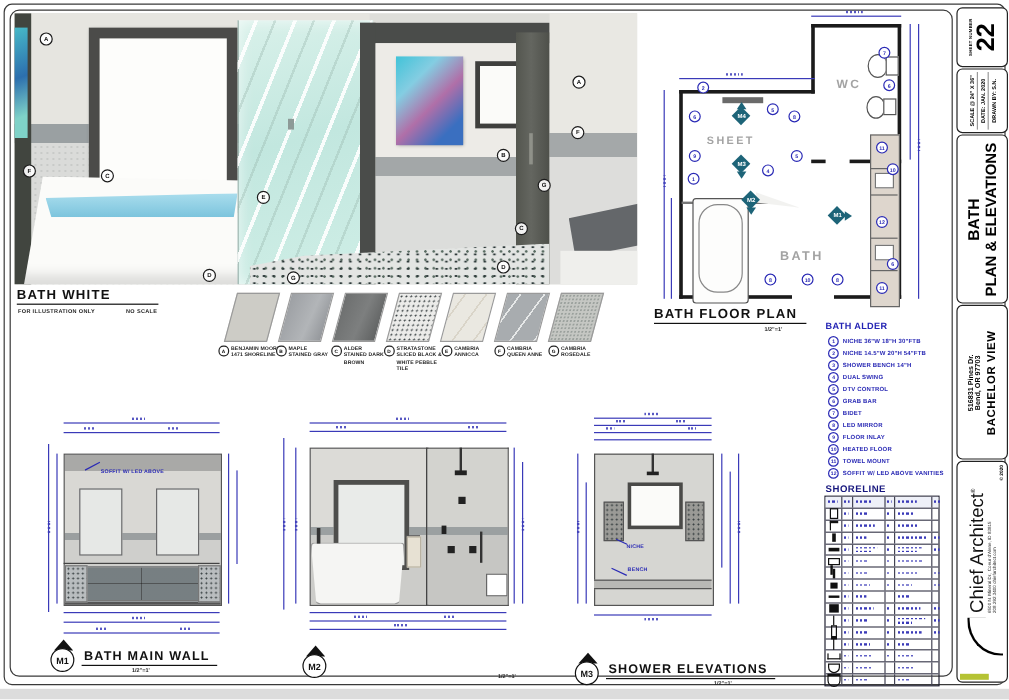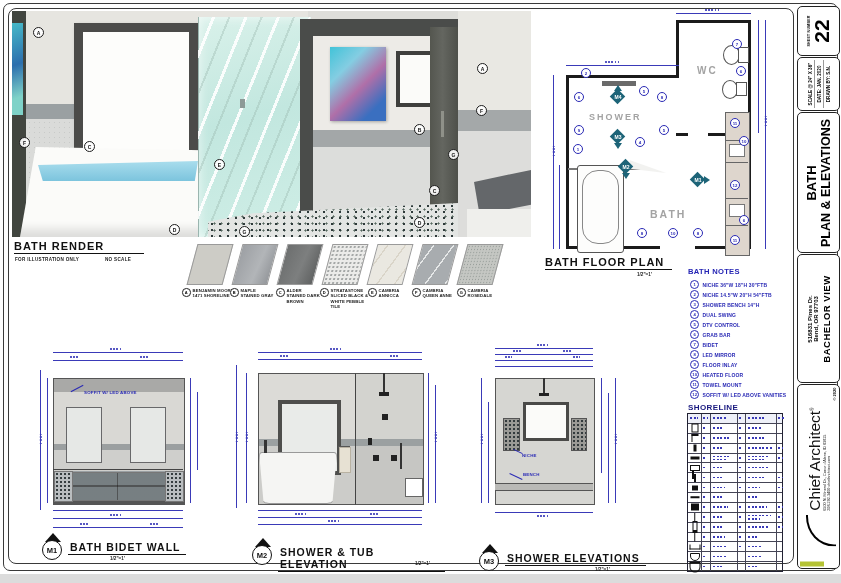--- a/index.html
+++ b/index.html
@@ -141,21 +141,21 @@
     <span class="co" style="left:157px;top:213px;">D</span>
     <span class="co" style="left:227px;top:215px;">G</span>
     <span class="co" style="left:465px;top:52px;">A</span>
     <span class="co" style="left:464px;top:94px;">F</span>
     <span class="co" style="left:402px;top:113px;">B</span>
     <span class="co" style="left:436px;top:138px;">G</span>
     <span class="co" style="left:417px;top:174px;">C</span>
     <span class="co" style="left:402px;top:206px;">D</span>
   </div>
 
-  <div class="rt-title">BATH RENDER</div>
+  <div class="rt-title">BATH WHITE</div>
   <div class="rt-sub" style="left:15px;">FOR ILLUSTRATION ONLY</div>
   <div class="rt-sub" style="left:105px;">NO SCALE</div>
 
   <div class="swatch" style="left:192px;background:#cdccc6;"></div>
   <div class="swatch" style="left:237px;background:linear-gradient(100deg,#9da0a4,#b2b5b8 60%,#94979b);"></div>
   <div class="swatch" style="left:282px;background:linear-gradient(100deg,#6d6f6f,#7d7f7f 55%,#606262);"></div>
   <div class="swatch dots" style="left:327px;background-color:#ebebe9;"></div>
   <div class="swatch" style="left:372px;background:
        repeating-linear-gradient(115deg,#eae8e1 0 8px,#d9d4c8 8px 9.5px,#eae8e1 9.5px 16px);"></div>
   <div class="swatch" style="left:417px;background:
@@ -219,21 +219,21 @@
     <div class="abs" style="left:191px;top:72px;width:9px;height:12px;border:1px solid #555;background:#fff;"></div>
 
     <div class="abs" style="left:180px;top:102px;width:23px;height:142px;background:#ded6cd;border:1px solid #666;"></div>
     <div class="abs" style="left:180px;top:130px;width:23px;height:1px;background:#666;"></div>
     <div class="abs" style="left:184px;top:134px;width:14px;height:11px;border:1px solid #777;background:#fff;"></div>
     <div class="abs" style="left:180px;top:152px;width:23px;height:1px;background:#666;"></div>
     <div class="abs" style="left:180px;top:188px;width:23px;height:1px;background:#666;"></div>
     <div class="abs" style="left:184px;top:194px;width:14px;height:11px;border:1px solid #777;background:#fff;"></div>
     <div class="abs" style="left:180px;top:215px;width:23px;height:1px;background:#666;"></div>
 
-    <div class="room-label" style="left:44px;top:102px;font-size:9px;">SHOWER</div>
+    <div class="room-label" style="left:44px;top:102px;font-size:9px;">SHEET</div>
     <div class="room-label" style="left:152px;top:55px;font-size:10px;">WC</div>
     <div class="room-label" style="left:105px;top:198px;font-size:10.5px;">BATH</div>
 
     <div class="pmark" style="left:66px;top:80px;">
       <div class="parrow" style="left:3px;top:-5px;border-left:4px solid transparent;border-right:4px solid transparent;border-bottom:6px solid #1d6478;"></div>
       <div class="dia"></div>
         <div class="lbl">M4</div>
     </div>
     <div class="pmark" style="left:66px;top:120px;">
       <div class="parrow" style="left:3px;top:13px;border-left:4px solid transparent;border-right:4px solid transparent;border-top:6px solid #1d6478;"></div>
@@ -277,21 +277,21 @@
     <span class="nc" style="left:185px;top:170px;">12</span>
     <span class="nc" style="left:194px;top:205px;">6</span>
     <span class="nc" style="left:185px;top:225px;">11</span>
     <span class="nc" style="left:92px;top:218px;">8</span>
     <span class="nc" style="left:123px;top:218px;">10</span>
     <span class="nc" style="left:148px;top:218px;">8</span>
   </div>
   <div class="plan-title">BATH FLOOR PLAN</div>
   <div class="plan-scale">1/2"=1'</div>
 
-  <div class="bn-title">BATH NOTES</div>
+  <div class="bn-title">BATH ALDER</div>
   <div class="bn-item" style="top:280px;">
       <span class="bn-circ">1</span>
       <span class="bn-txt">NICHE 36"W 18"H 30"FTB</span>
     </div>
   <div class="bn-item" style="top:290px;">
       <span class="bn-circ">2</span>
       <span class="bn-txt">NICHE 14.5"W 20"H 54"FTB</span>
     </div>
   <div class="bn-item" style="top:300px;">
       <span class="bn-circ">3</span>
@@ -670,21 +670,21 @@
     <div class="smudge" style="left:-4px;top:90px;width:10px;transform:rotate(-90deg);"></div>
     <div class="smudge" style="left:192px;top:88px;width:10px;transform:rotate(-90deg);"></div>
     <div class="smudge" style="left:70px;top:166px;width:12px;"></div>
     <div class="smudge" style="left:40px;top:175px;width:9px;"></div>
     <div class="smudge" style="left:110px;top:175px;width:9px;"></div>
 
     <div class="emark" style="left:2px;top:192px;">
       <div class="tri"></div>
       <div class="cir">M1</div>
     </div>
-    <div class="etitle" style="left:28px;top:193px;">BATH BIDET WALL</div>
+    <div class="etitle" style="left:28px;top:193px;">BATH MAIN WALL</div>
     <div class="escale" style="left:70px;top:208px;">1/2"=1'</div>
   </div>
 
   <div class="abs" style="left:240px;top:348px;width:205px;height:220px;">
     <div class="elev-wall" style="left:18px;top:25px;width:97px;height:130px;border:.8px solid #555;
          background:linear-gradient(180deg,#dcdbd7 0 50%,#9ba0a1 50% 55.5%,#ccccc9 55.5% 100%);"></div>
     <div class="elev-wall" style="left:115px;top:25px;width:67px;height:130px;border:.8px solid #555;border-left:1px solid #444;
          background:linear-gradient(180deg,#d3d3cf 0 50%,#9ba0a1 50% 55.5%,#c6c6c3 55.5% 100%);"></div>
     <div class="abs" style="left:38px;top:52px;width:55px;height:67px;background:#e9ebe9;border:4px solid #4e4e4c;"></div>
     <div class="abs" style="left:19px;top:104px;width:76px;height:50px;background:#f5f5f3;border:.8px solid #999;
@@ -715,21 +715,20 @@
     <div class="smudge" style="left:2px;top:88px;width:10px;transform:rotate(-90deg);"></div>
     <div class="smudge" style="left:191px;top:88px;width:10px;transform:rotate(-90deg);"></div>
     <div class="smudge" style="left:55px;top:165px;width:11px;"></div>
     <div class="smudge" style="left:130px;top:165px;width:9px;"></div>
     <div class="smudge" style="left:88px;top:172px;width:12px;"></div>
 
     <div class="emark" style="left:12px;top:197px;">
       <div class="tri"></div>
       <div class="cir">M2</div>
     </div>
-    <div class="etitle" style="left:38px;top:198px;">SHOWER &amp; TUB ELEVATION</div>
     <div class="escale" style="left:175px;top:213px;">1/2"=1'</div>
   </div>
 
   <div class="abs" style="left:465px;top:348px;width:200px;height:228px;">
     <div class="elev-wall" style="left:30px;top:30px;width:98px;height:125px;border:.8px solid #555;background:#d6d6d2;"></div>
     <div class="abs" style="left:58px;top:54px;width:40px;height:33px;background:#fbfbf9;border:3.5px solid #4a4a48;"></div>
     <div class="abs" style="left:78px;top:30px;width:1.5px;height:16px;background:#333;"></div>
     <div class="abs" style="left:74px;top:45px;width:10px;height:3px;background:#222;"></div>
     <div class="abs dots" style="left:38px;top:70px;width:15px;height:31px;background-color:#9a9a96;border:.8px solid #555;"></div>
     <div class="abs dots" style="left:106px;top:70px;width:14px;height:31px;background-color:#9a9a96;border:.8px solid #555;"></div>

